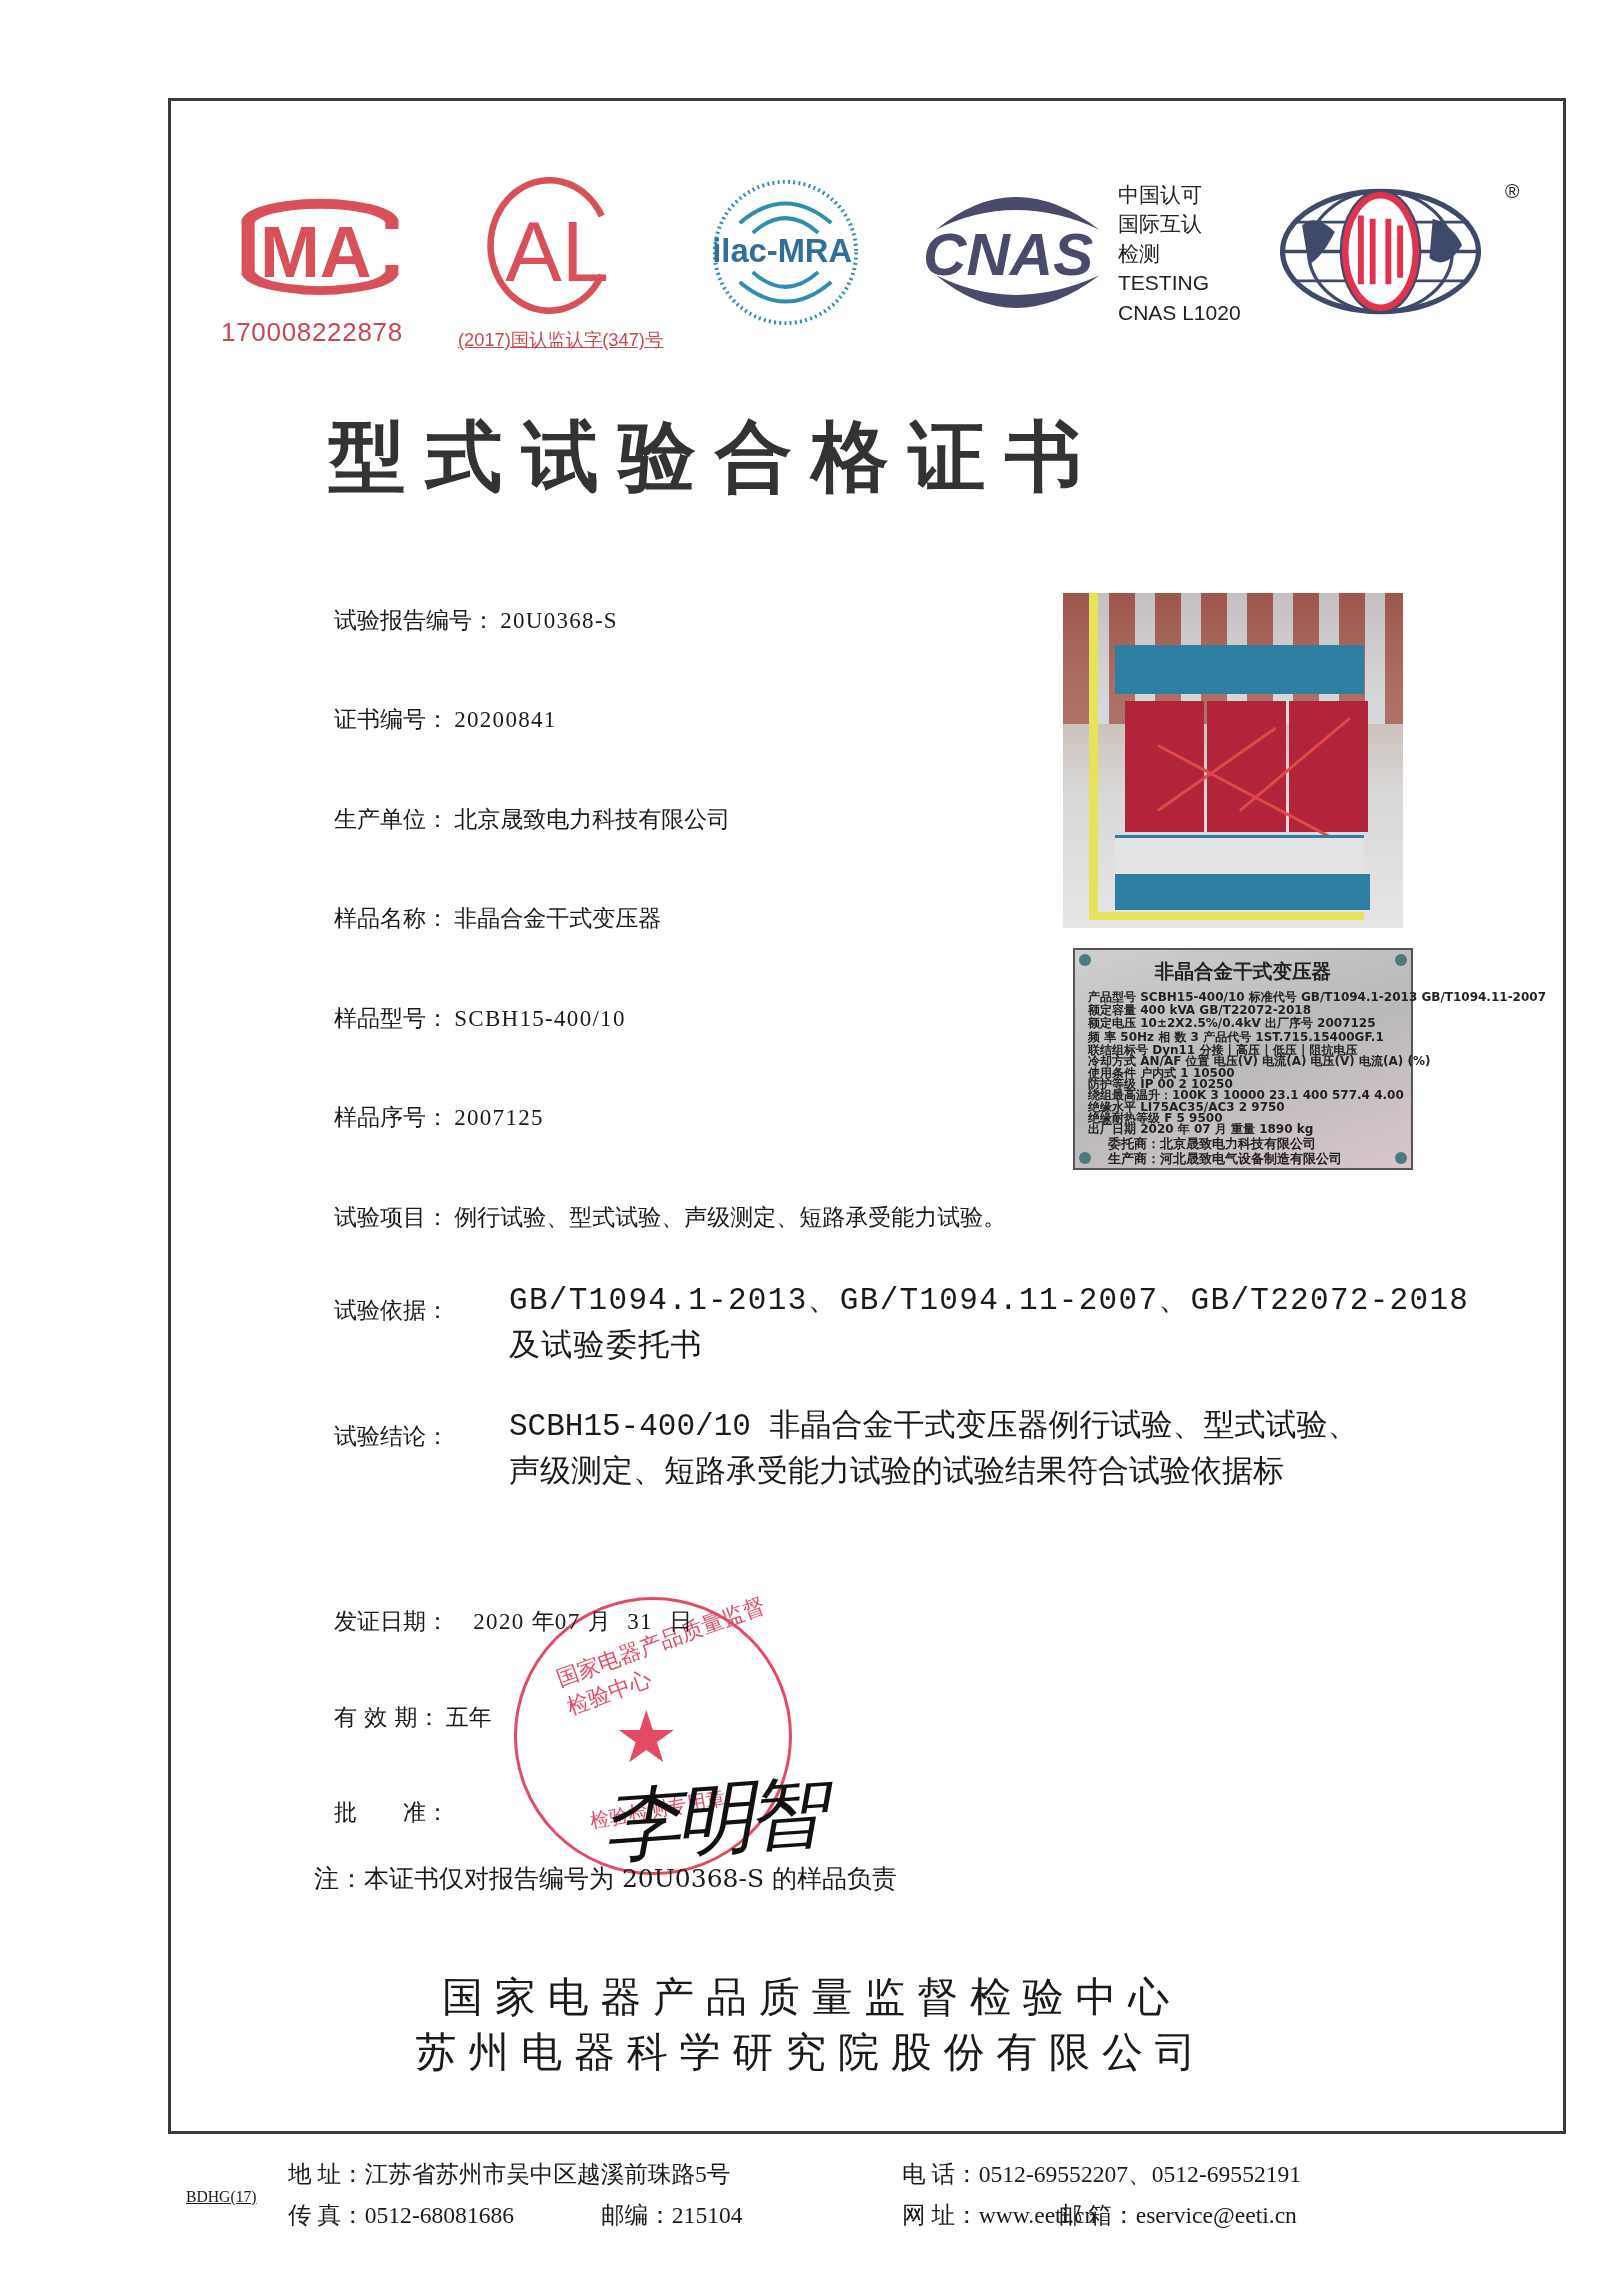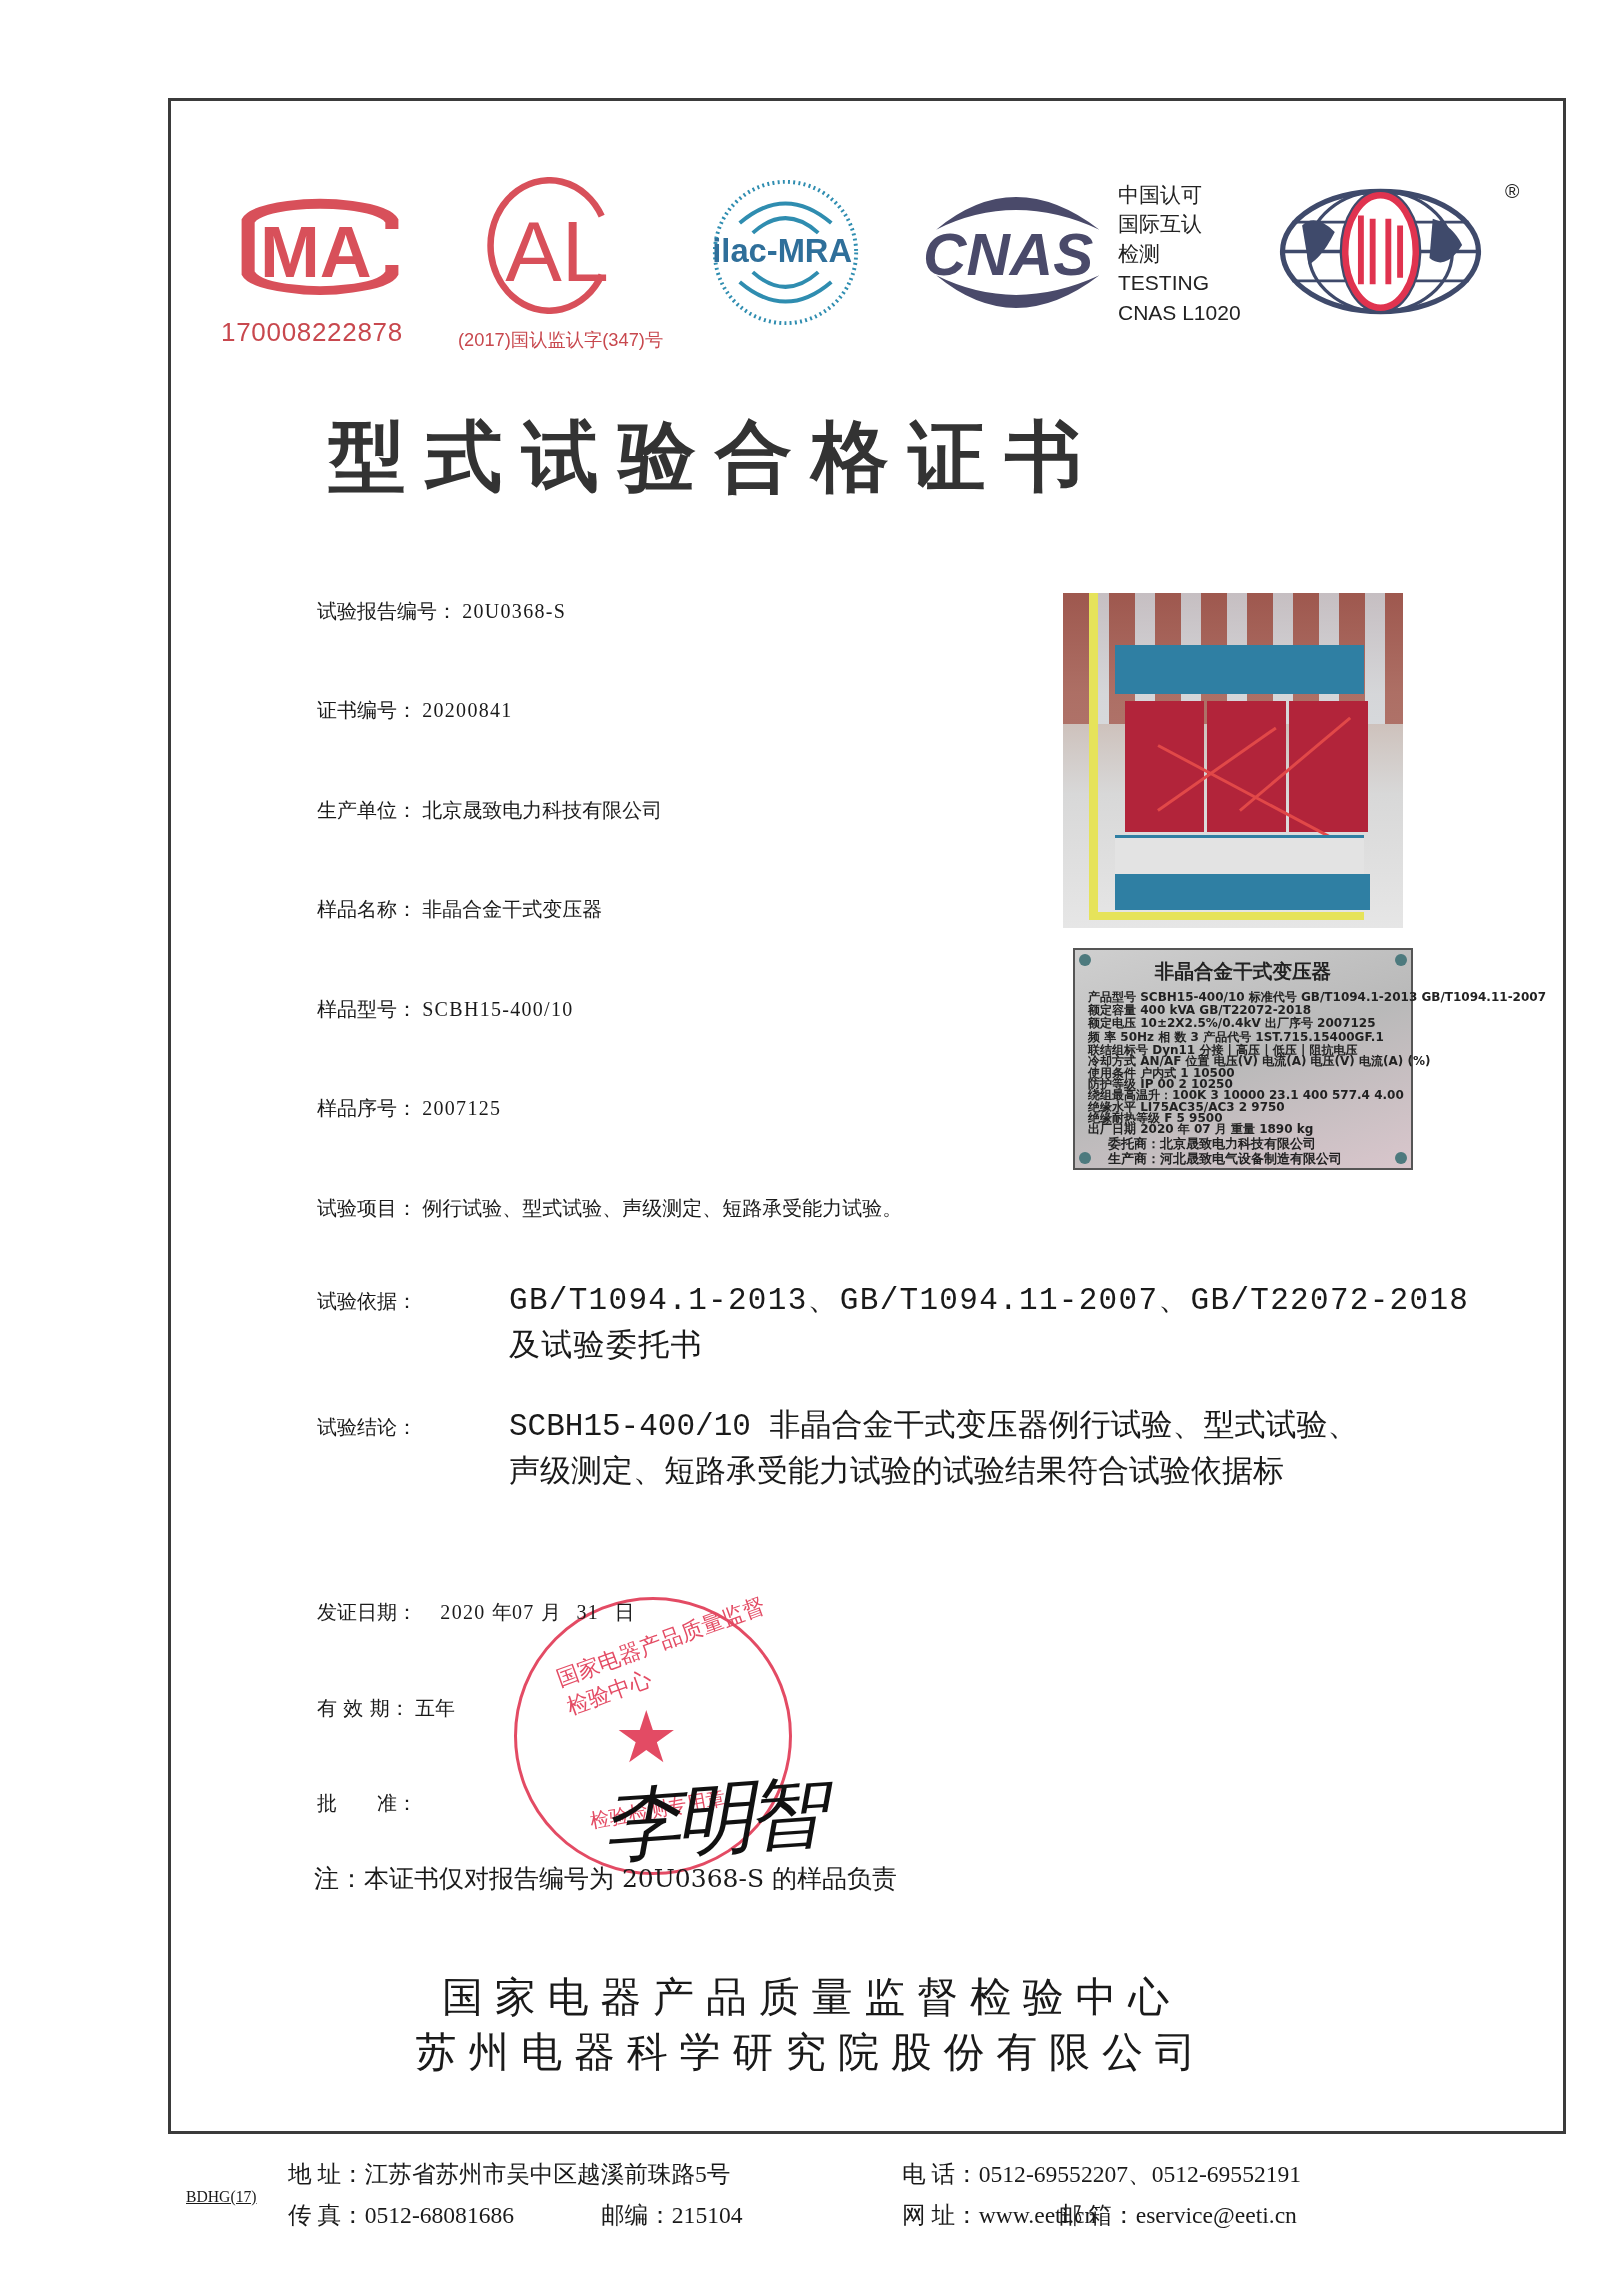--- a/index.html
+++ b/index.html
@@ -5,31 +5,31 @@
   html, body { margin: 0; padding: 0; background: #ffffff; }
   body { width: 1623px; height: 2295px; position: relative; overflow: hidden;
          font-family: "DejaVu Serif", "Liberation Serif", serif; color: #1a1a1a; }
   .frame { position: absolute; left: 168px; top: 98px; width: 1398px; height: 2036px;
            border: 3.9px solid #3b3b3b; box-sizing: border-box; }
   .abs { position: absolute; }
 
   
   .logo-num-red { color: #c8484e; font-family: "Liberation Sans", sans-serif; }
   .cma-num { left: 221px; top: 317px; font-size: 26px; letter-spacing: 0.7px; }
-  .cal-num { left: 458px; top: 327px; font-size: 18.3px; }
+  .cal-num { left: 458px; top: 327px; font-size: 18.3px; text-decoration: underline; }
   .cnas-text { left: 1118px; top: 180px; font-family: "Liberation Sans", sans-serif; font-size: 21px; line-height: 29.4px; color: #222; }
   .reg-mark { left: 1505px; top: 180px; font-family: "Liberation Sans", sans-serif; font-size: 19.6px; color: #222; }
 
   
   .title { left: 0; width: 1430px; top: 406px; text-align: center; font-size: 77px;
            letter-spacing: 19.6px; font-family: "DejaVu Sans", "Liberation Sans", sans-serif;
            font-weight: bold; color: #333; }
 
   
-  .field { position: absolute; left: 317px; font-size: 20px; white-space: nowrap; line-height: 41px; }
+  .field { position: absolute; left: 334px; font-size: 23px; white-space: nowrap; line-height: 58px; }
   .field .label { display: inline-block; }
   .field .value { display: inline-block; margin-left: 5.2px; }
   .mono { font-family: "Liberation Serif", "DejaVu Serif", serif; letter-spacing: 1.3px; }
   .multiline { position: absolute; left: 509px; font-size: 31px; line-height: 46px; width: 995px; font-family: Liberation Mono, monospace; }
   .multiline div { white-space: nowrap; }
 
   
   .photo { position: absolute; left: 1063px; top: 593px; width: 340px; height: 335px;
            background: linear-gradient(180deg, #8c5a55 0%, #c9b8b0 30%, #d8d8d8 60%, #e6e6e6 100%);
            overflow: hidden; }

